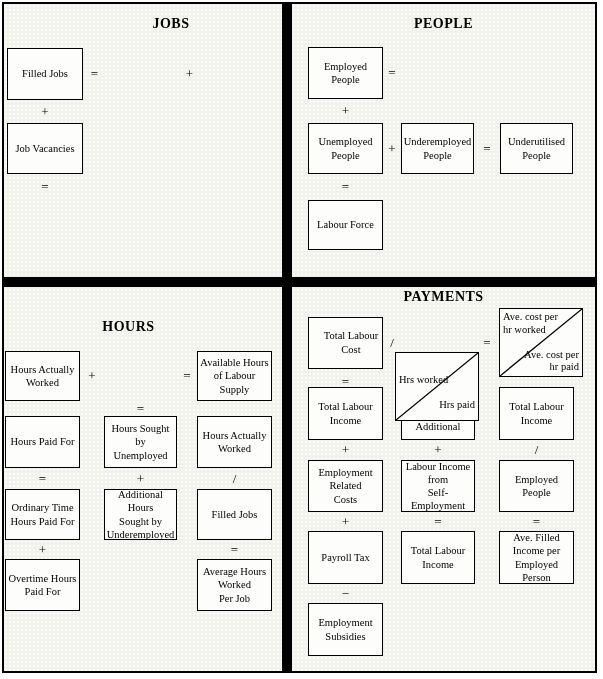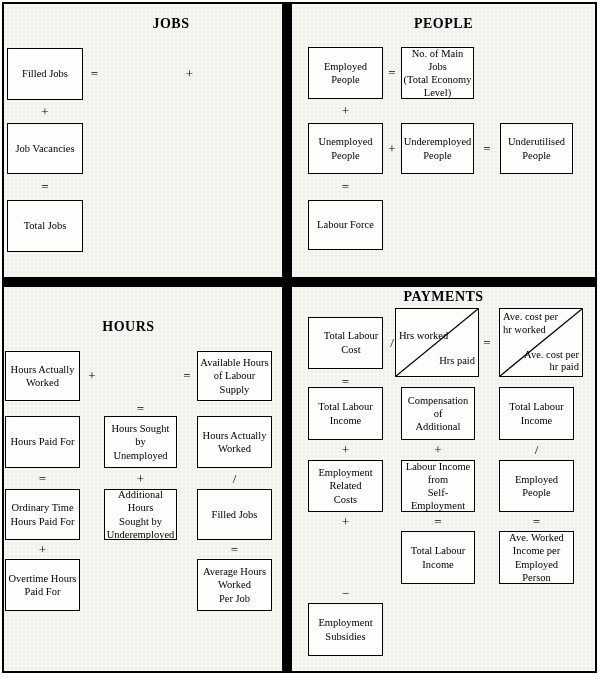--- a/index.html
+++ b/index.html
@@ -69,21 +69,21 @@
   }
   .diag {
     position: relative;
     background: #fdfdfb;
     border: 1px solid #000;
     box-sizing: border-box;
     width: 84px; height: 69px;
     overflow: hidden;
     font-size: 10.5px; line-height: 1.2;
   }
-  .diag-hrs { margin-left: -6px; }
+  .diag-hrs { margin-left: -6px; margin-top: 44px; }
   .diag svg { position: absolute; left: 0; top: 0; width: 100%; height: 100%; }
   .diag .tl { position: absolute; left: 3px; text-align: left; white-space: pre-line; }
   .diag .br { position: absolute; right: 3px; text-align: right; white-space: pre-line; }
   .diag-hrs .tl { top: 21px; }
   .diag-hrs .br { bottom: 8px; }
   .diag-ave .tl { top: 2px; }
   .diag-ave .br { bottom: 2px; }
   .tlc-box { height: 52px; align-self: center; padding-left: 12px; }
 </style>
 </head>
@@ -93,32 +93,28 @@
 
   <div class="quadrant q-jobs">
     <div class="q-title">JOBS</div>
     <div class="grid jobs-grid">
       <div class="box" style="grid-area:1/1">Filled Jobs</div>
       <div class="op" style="grid-area:1/2">=</div>
       <div class="op" style="grid-area:1/4">+</div>
       <div class="op" style="grid-area:2/1">+</div>
       <div class="box" style="grid-area:3/1">Job Vacancies</div>
       <div class="op" style="grid-area:4/1">=</div>
-      <div class="box" style="grid-area:5/1">Total Jobs</div>
     </div>
   </div>
 
   <div class="quadrant q-people">
     <div class="q-title">PEOPLE</div>
     <div class="grid people-grid">
       <div class="box" style="grid-area:1/1">Employed People</div>
       <div class="op" style="grid-area:1/2">=</div>
-      <div class="box" style="grid-area:1/3">No. of Main Jobs
-(Total Economy
-Level)</div>
       <div class="op" style="grid-area:2/1">+</div>
       <div class="box" style="grid-area:3/1">Unemployed
 People</div>
       <div class="op" style="grid-area:3/2">+</div>
       <div class="box" style="grid-area:3/3">Underemployed
 People</div>
       <div class="op" style="grid-area:3/4">=</div>
       <div class="box" style="grid-area:3/5">Underutilised
 People</div>
       <div class="op" style="grid-area:4/1">=</div>
@@ -195,23 +191,24 @@
       <div class="box" style="grid-area:5/1">Employment
 Related
 Costs</div>
       <div class="box" style="grid-area:5/3">Labour Income
 from
 Self-Employment</div>
       <div class="box" style="grid-area:5/5">Employed People</div>
       <div class="op" style="grid-area:6/1">+</div>
       <div class="op" style="grid-area:6/3">=</div>
       <div class="op" style="grid-area:6/5">=</div>
+      <div class="box" style="grid-area:7/1">Payroll Tax</div>
       <div class="box" style="grid-area:7/3">Total Labour
 Income</div>
-      <div class="box" style="grid-area:7/5">Ave. Worked
+      <div class="box" style="grid-area:7/5">Ave. Filled
 Income per
 Employed Person</div>
       <div class="op" style="grid-area:8/1">−</div>
       <div class="box" style="grid-area:9/1">Employment
 Subsidies</div>
     </div>
   </div>
 
   <div class="divider-v"></div>
   <div class="divider-h"></div>

